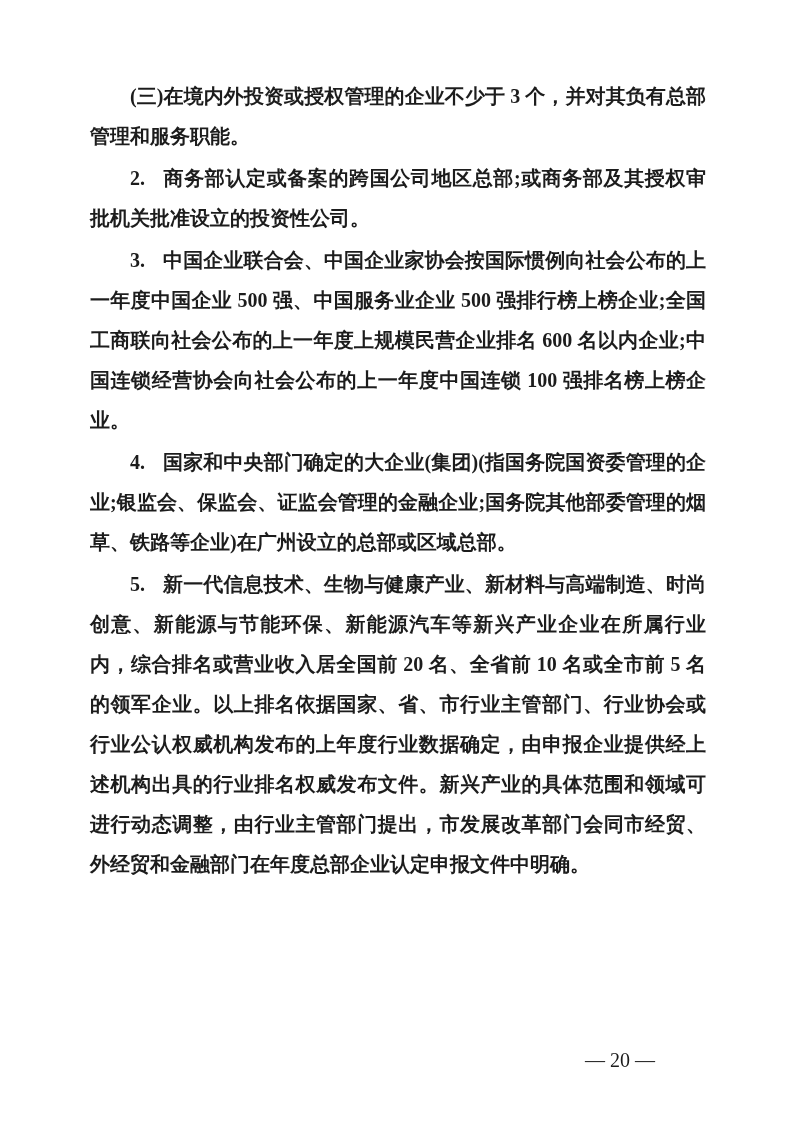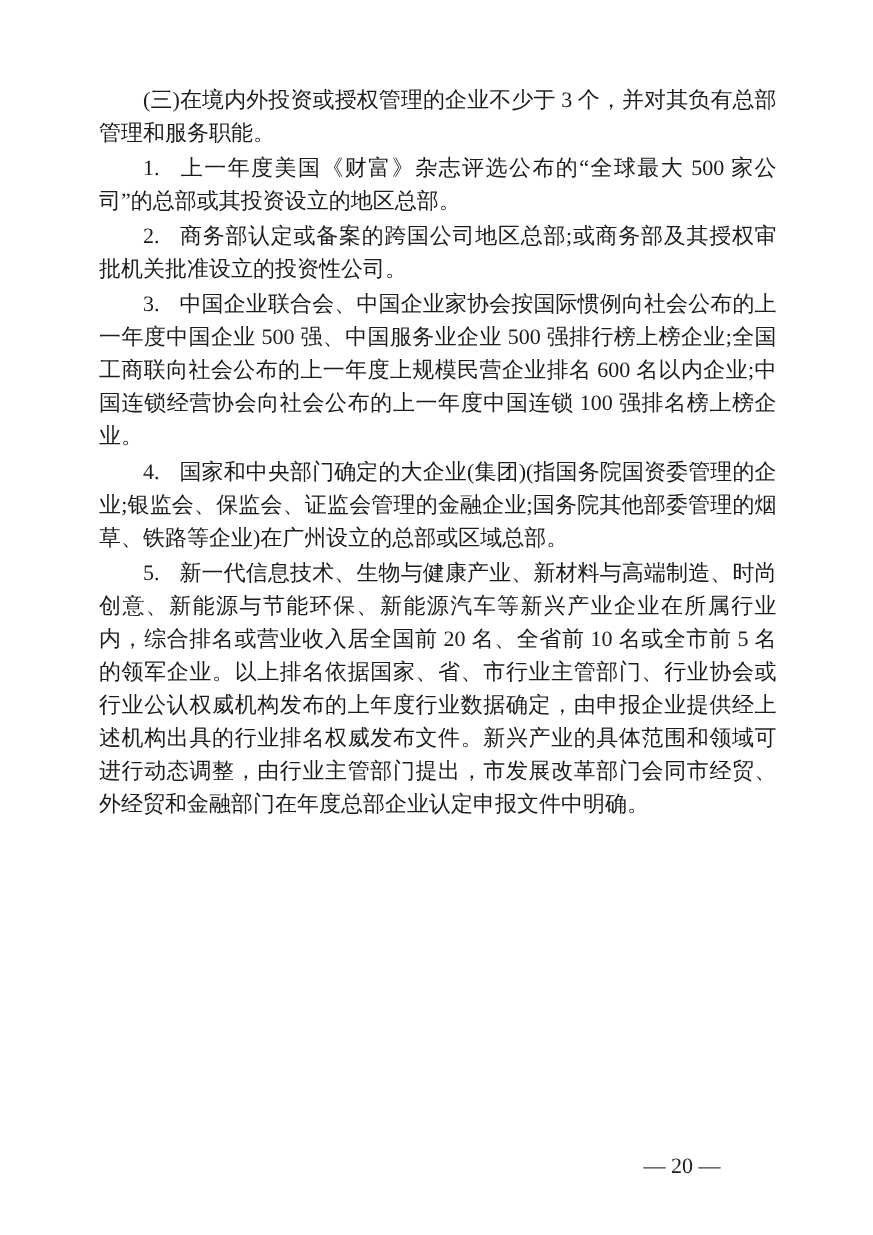--- a/index.html
+++ b/index.html
@@ -18,25 +18,26 @@
   }
   .content {
     position: absolute;
     top: 76px;
     left: 90px;
     width: 616px;
   }
   .para {
     margin: 0 0 2px 0;
     font-size: 20px;
-    line-height: 30px;
+    line-height: 40px;
     text-align: justify;
     text-align-last: left;
     text-indent: 2em;
     word-break: break-all;
+    font-weight: bold;
   }
   .item-num {
     margin-right: 0.9em;
   }
   .page-number {
     position: absolute;
     top: 1048px;
     left: 585px;
     font-size: 20px;
     line-height: 24px;
@@ -46,21 +47,20 @@
 </style>
 </head>
 <body>
 
 <div class="page">
   <div class="content">
 
     <p class="para">(三)在境内外投资或授权管理的企业不少于 3 个，并对其负有总部管理和服务职能。</p>
 
 
-    <p class="para"><span class="item-num">1.</span><span>上一年度美国《财富》杂志评选公布的“全球最大 500 家公司”的总部或其投资设立的地区总部。</span></p>
 
     <p class="para"><span class="item-num">2.</span><span>商务部认定或备案的跨国公司地区总部;或商务部及其授权审批机关批准设立的投资性公司。</span></p>
 
     <p class="para"><span class="item-num">3.</span><span>中国企业联合会、中国企业家协会按国际惯例向社会公布的上一年度中国企业 500 强、中国服务业企业 500 强排行榜上榜企业;全国工商联向社会公布的上一年度上规模民营企业排名 600 名以内企业;中国连锁经营协会向社会公布的上一年度中国连锁 100 强排名榜上榜企业。</span></p>
 
     <p class="para"><span class="item-num">4.</span><span>国家和中央部门确定的大企业(集团)(指国务院国资委管理的企业;银监会、保监会、证监会管理的金融企业;国务院其他部委管理的烟草、铁路等企业)在广州设立的总部或区域总部。</span></p>
 
     <p class="para"><span class="item-num">5.</span><span>新一代信息技术、生物与健康产业、新材料与高端制造、时尚创意、新能源与节能环保、新能源汽车等新兴产业企业在所属行业内，综合排名或营业收入居全国前 20 名、全省前 10 名或全市前 5 名的领军企业。以上排名依据国家、省、市行业主管部门、行业协会或行业公认权威机构发布的上年度行业数据确定，由申报企业提供经上述机构出具的行业排名权威发布文件。新兴产业的具体范围和领域可进行动态调整，由行业主管部门提出，市发展改革部门会同市经贸、外经贸和金融部门在年度总部企业认定申报文件中明确。</span></p>
 
 

